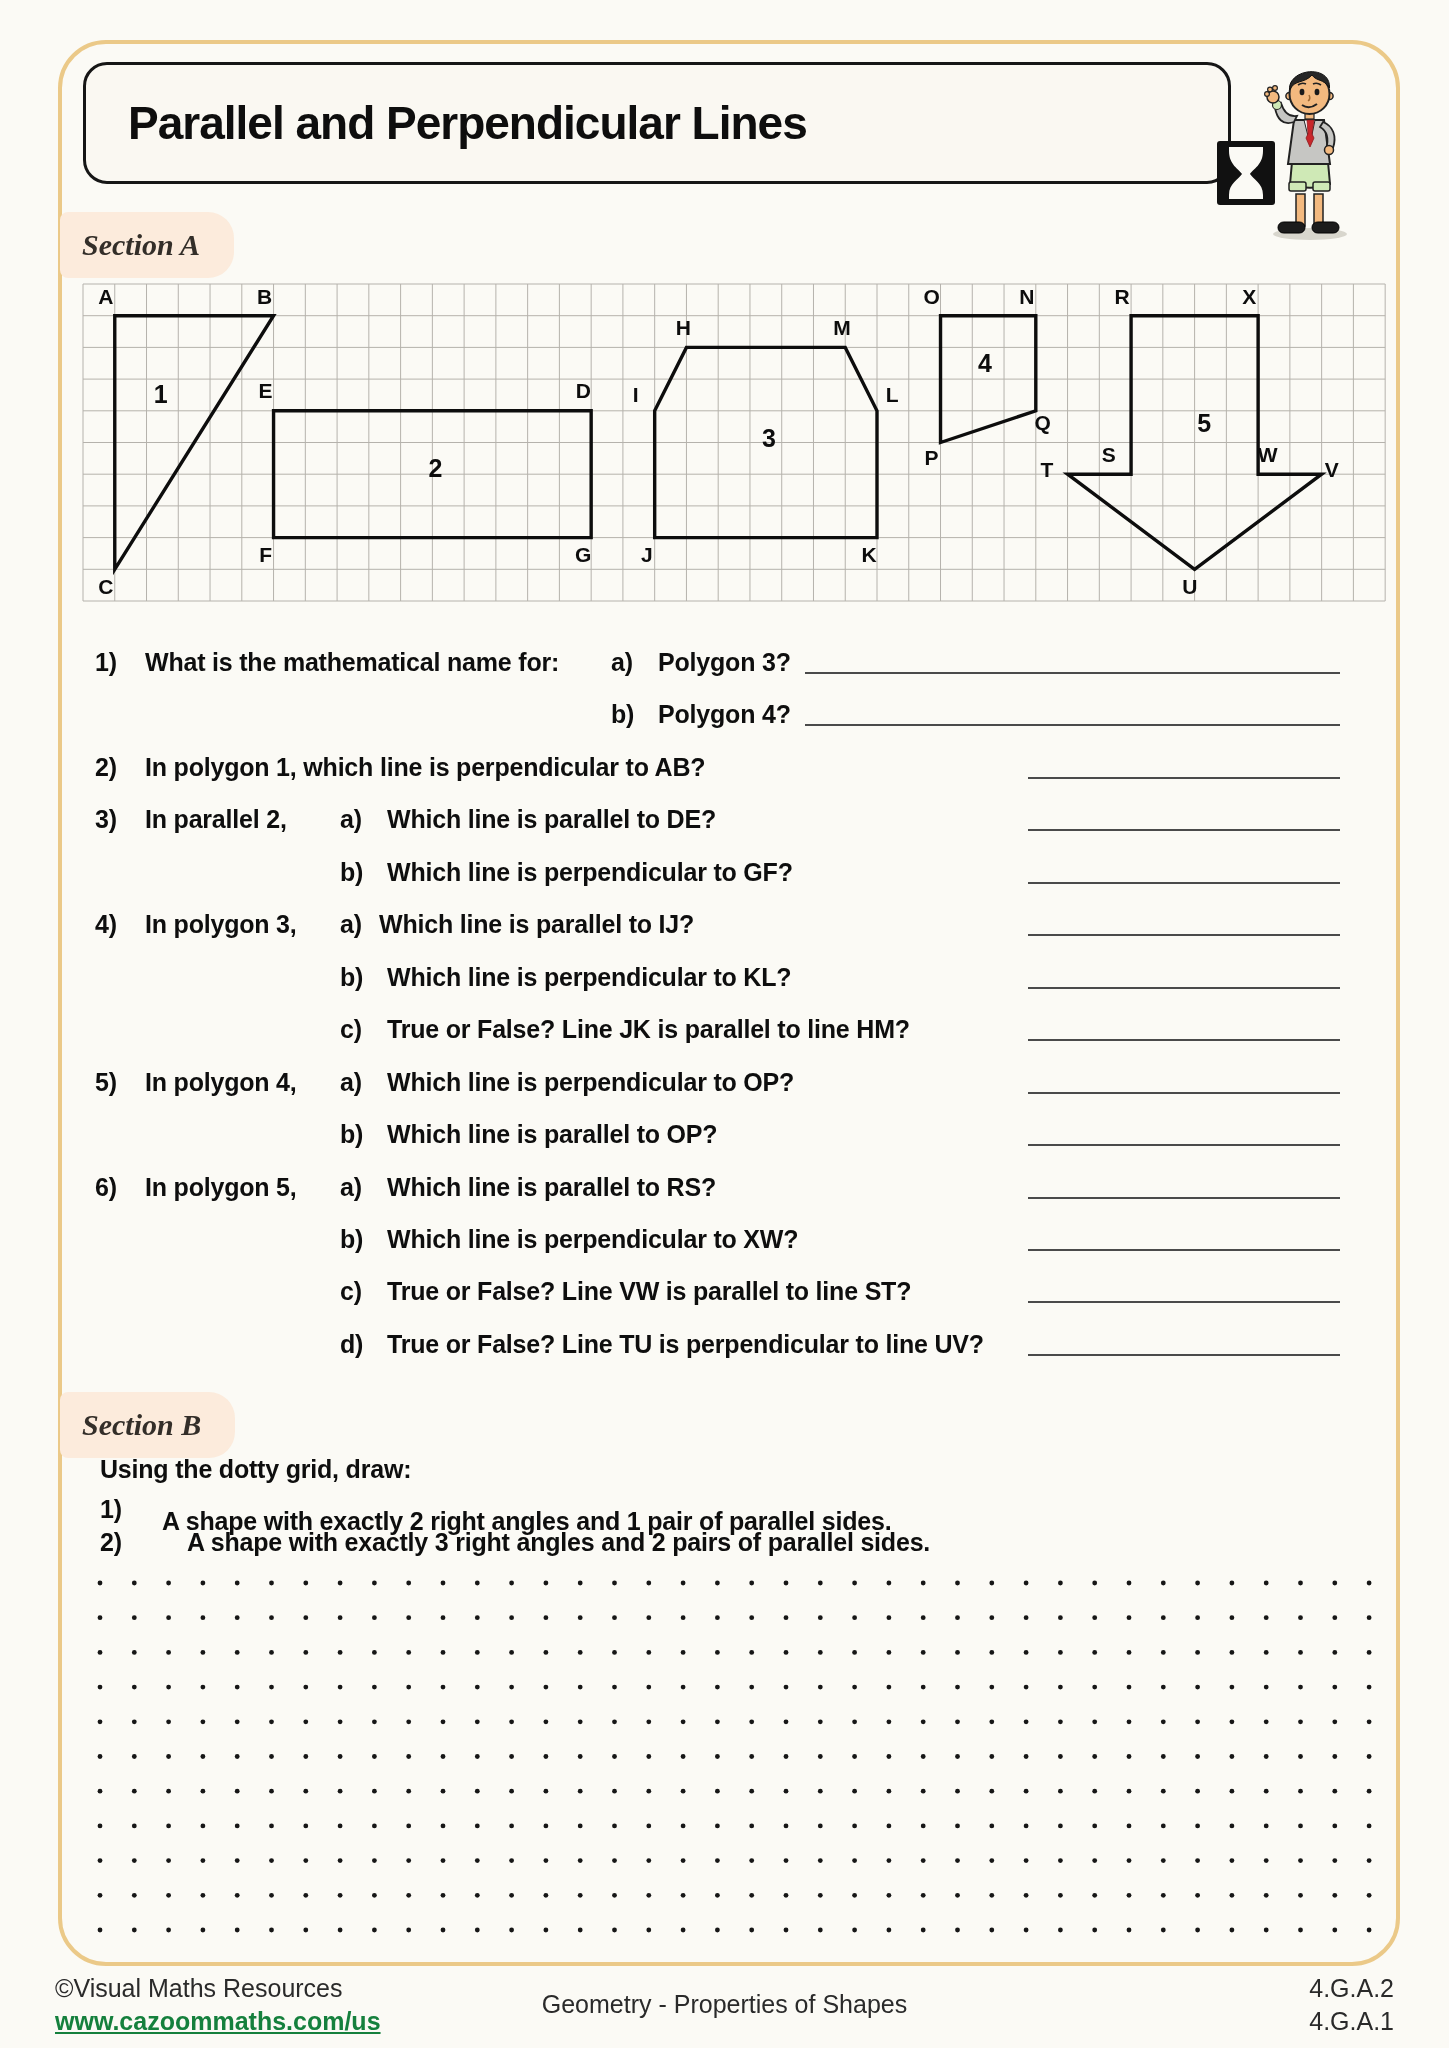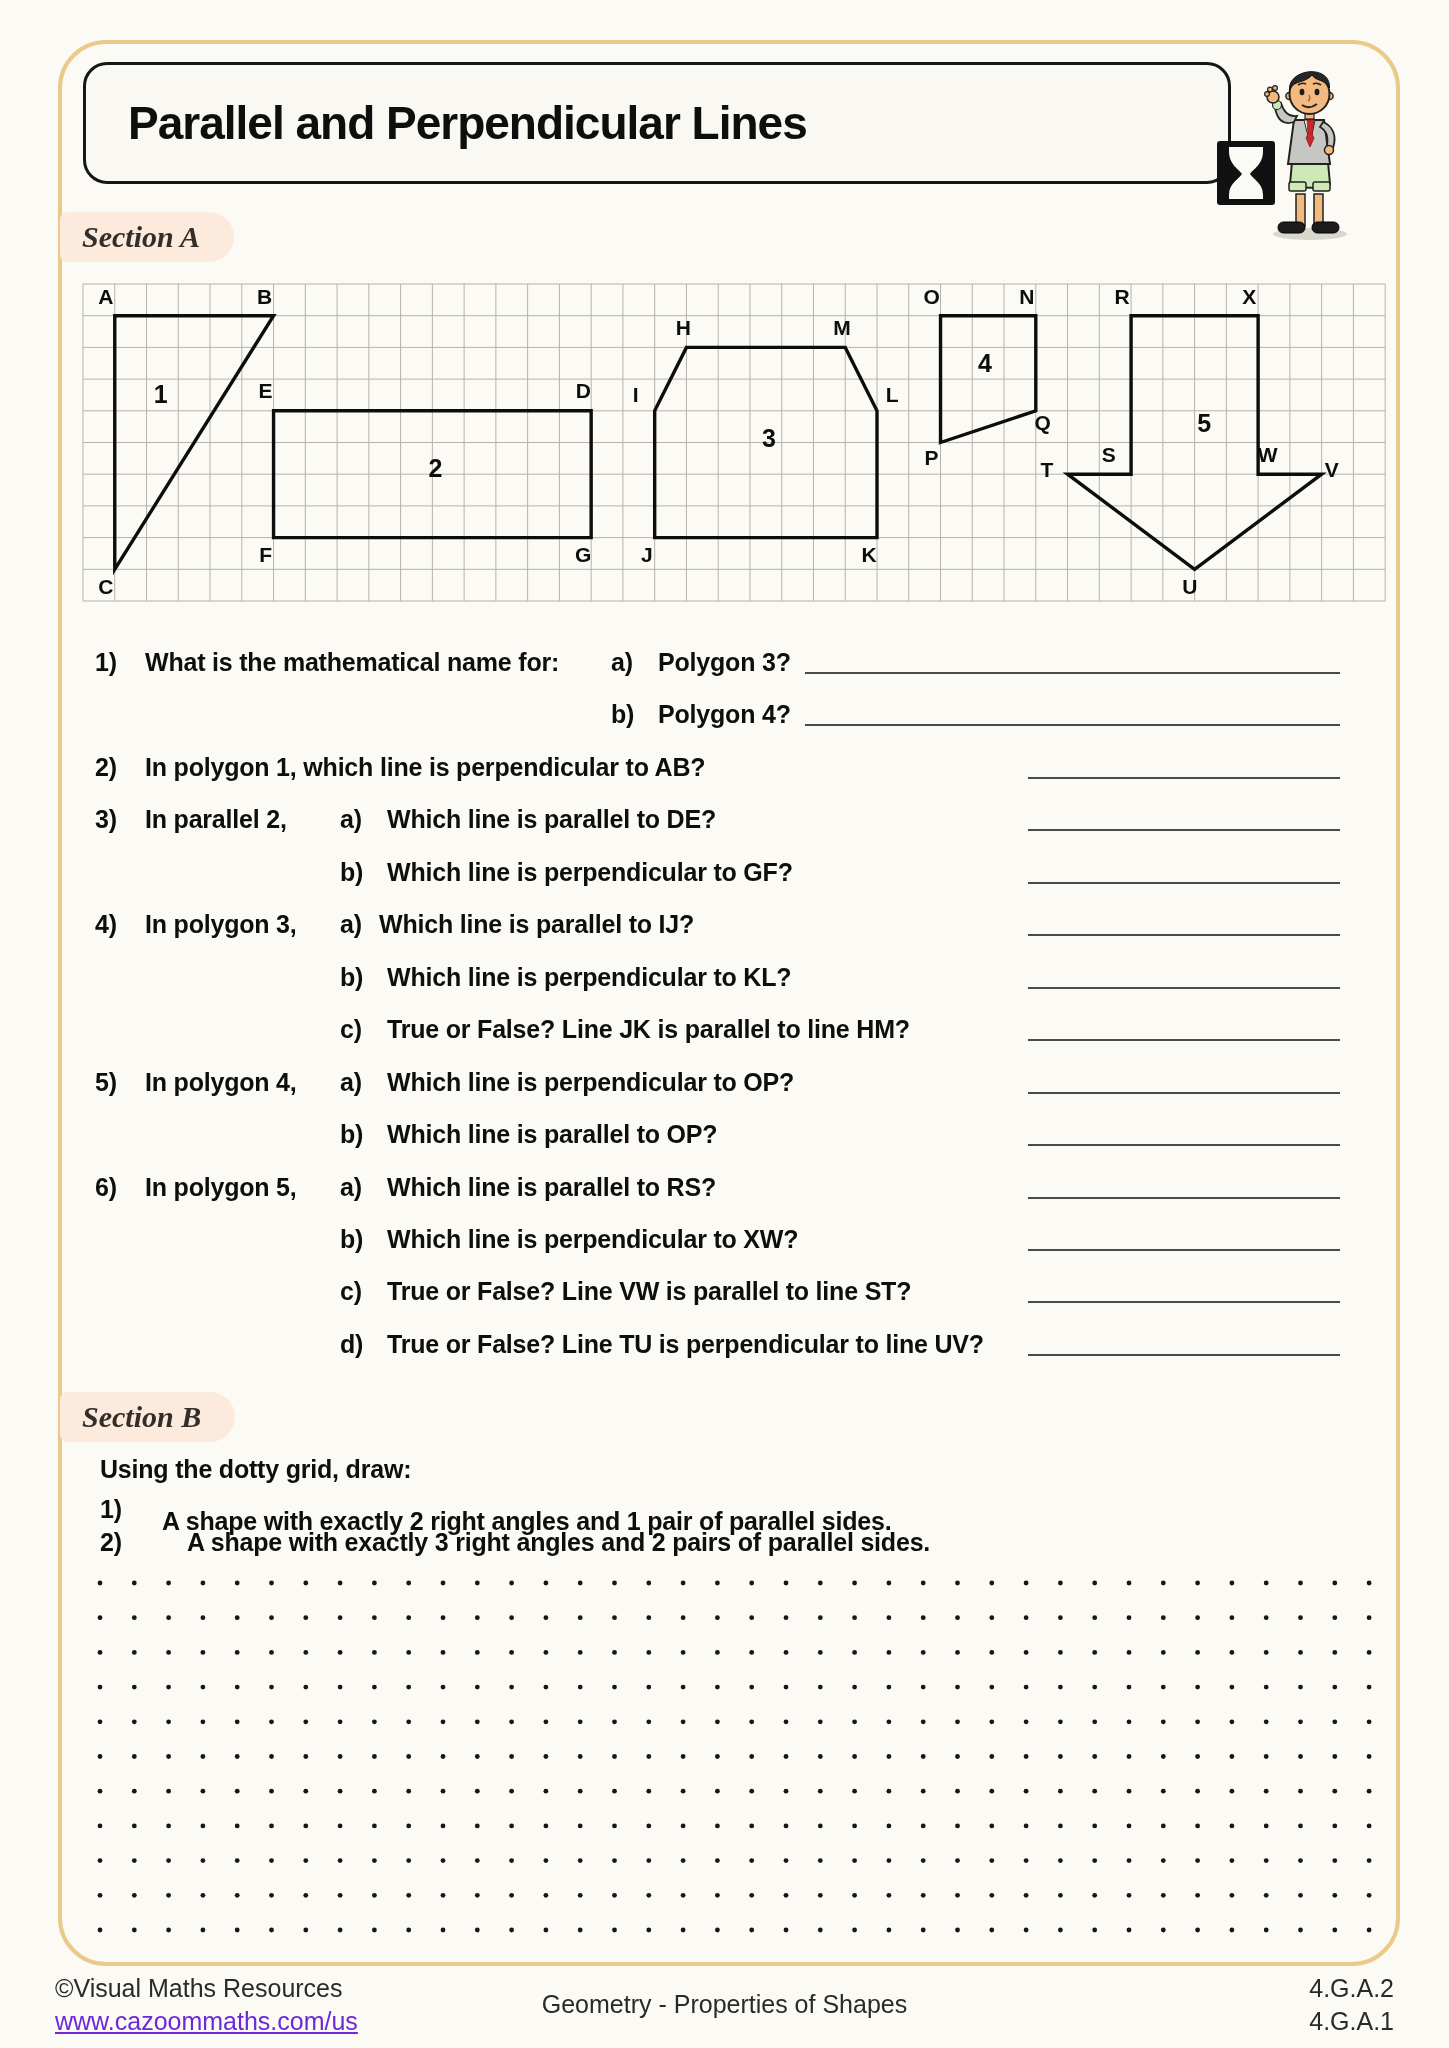--- a/index.html
+++ b/index.html
@@ -7,34 +7,34 @@
        font-family:"Liberation Sans",sans-serif;}
   .abs{position:absolute;}
   .page-border{position:absolute;left:58px;top:40px;width:1334px;height:1918px;
        border:4px solid #ebc988;border-radius:48px;}
   .title-box{position:absolute;left:83px;top:62px;width:1142px;height:116px;
        border:3px solid #161616;border-radius:24px;background:#faf8f2;}
   .page-title{position:absolute;left:42px;top:30px;font:700 46px/56px "Liberation Sans",sans-serif;
        letter-spacing:-1px;color:#0e0e0e;white-space:nowrap;}
   .logo{position:absolute;left:1104px;top:76px;width:120px;height:96px;}
   .boy{position:absolute;left:1252px;top:58px;width:110px;height:185px;}
-  .section-label{position:absolute;left:60px;height:50px;background:#fcebdc;
+  .section-label{position:absolute;left:60px;height:66px;background:#fcebdc;
        border-radius:8px 26px 26px 8px;padding:0 34px 0 22px;display:flex;align-items:center;
        font:700 italic 30px "Liberation Serif",serif;color:#332e29;}
   .grid-svg{position:absolute;left:83px;top:284px;overflow:visible;}
   .q-row{position:absolute;left:0;top:0;width:1449px;height:34px;}
   .qtext{font:700 25px/34px "Liberation Sans",sans-serif;color:#0e0e0e;
        letter-spacing:-0.2px;white-space:nowrap;}
   .blank{height:27px;border-bottom:2.5px solid #4a4a4a;}
   .secb-text{position:absolute;font:700 25px/34px "Liberation Sans",sans-serif;color:#0e0e0e;
        letter-spacing:-0.2px;white-space:nowrap;}
   .dots-svg{position:absolute;left:96px;top:1576px;}
   .footer-text{position:absolute;font:400 25px/32px "Liberation Sans",sans-serif;color:#2a2a2a;
        white-space:nowrap;}
-  .footer-link{color:#6d28d9;text-decoration:underline;cursor:pointer;}
+  .footer-link{color:#15803d;text-decoration:underline;cursor:pointer;font-weight:bold;}
   .gridline{stroke:#b5b2ac;stroke-width:1;}
   .poly{fill:none;stroke:#0d0d0d;stroke-width:3.4;stroke-linejoin:miter;}
   .vlabel{font:700 21px "Liberation Sans",sans-serif;fill:#0d0d0d;text-anchor:middle;}
   .pnum{font:700 25px "Liberation Sans",sans-serif;fill:#0d0d0d;text-anchor:middle;}
   .logo-text{font:700 27px "Liberation Serif",serif;fill:#111;text-anchor:middle;}
 </style>
 </head>
 <body>
 
 <div class="page-border"></div>

